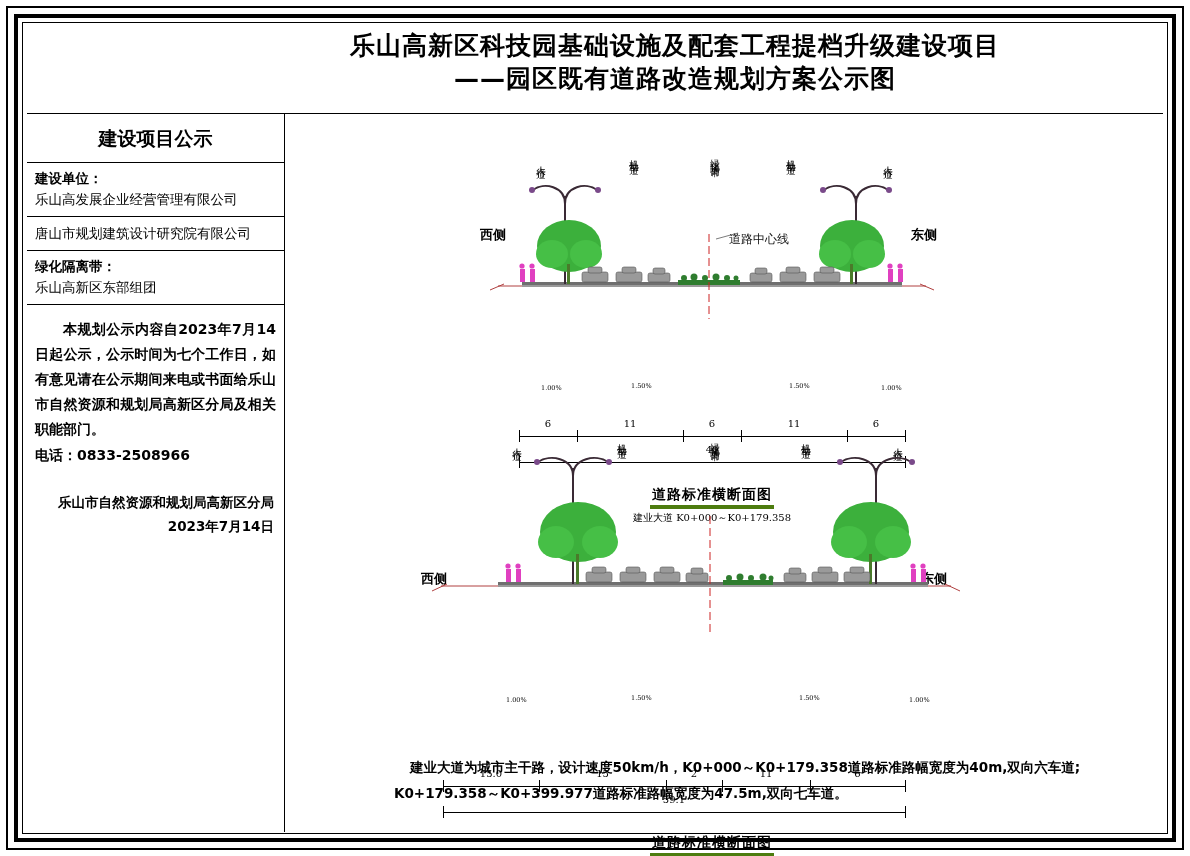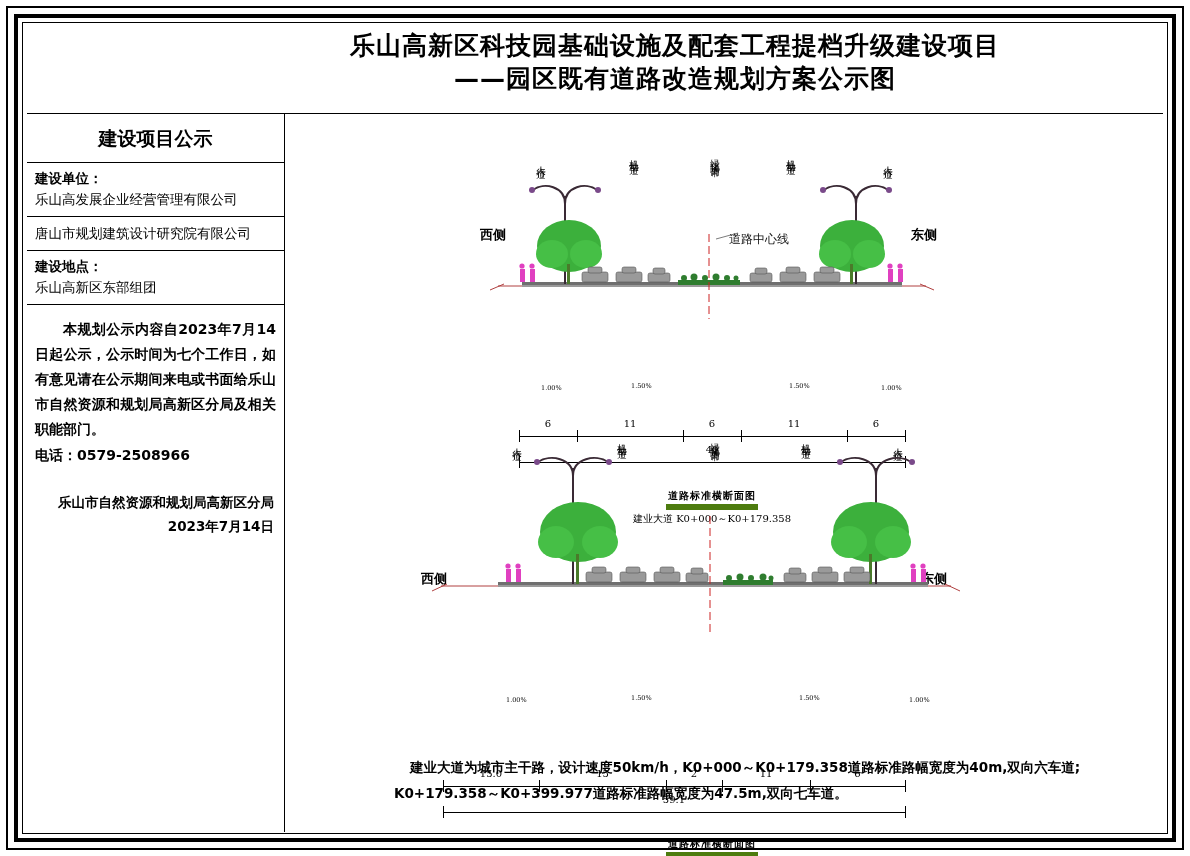--- a/index.html
+++ b/index.html
@@ -76,22 +76,22 @@
   }
 
   
   .draw-area{
     position:absolute;left:286px;top:114px;width:877px;height:718px;
   }
 
   
   .figure{position:absolute;left:0;top:0;width:877px;}
   .cap-main{
-    font-size:10px;font-weight:bold;letter-spacing:1px;
-    border-bottom:6px solid #4d7c0f;display:inline-block;padding:0 2px 1px 2px;
+    font-size:14px;font-weight:bold;letter-spacing:1px;
+    border-bottom:4px solid #4d7c0f;display:inline-block;padding:0 2px 1px 2px;
   }
   .cap-sub{font-size:10px;margin-top:2px;font-family:"DejaVu Serif","Liberation Serif",serif;}
 
   
   .vlabel{
     position:absolute;
     writing-mode:vertical-rl;
     text-orientation:upright;
     font-size:9.5px;
     line-height:11px;
@@ -134,28 +134,28 @@
     <div class="info-row">
       <div class="info-label">建设单位：</div>
       <div class="info-value">乐山高发展企业经营管理有限公司</div>
     </div>
 
     <div class="info-row">
       <div class="info-value">唐山市规划建筑设计研究院有限公司</div>
     </div>
 
     <div class="info-row">
-      <div class="info-label">建设地点：</div>
+      <div class="info-label">绿化隔离带：</div>
       <div class="info-value">乐山高新区东部组团</div>
     </div>
 
     <div class="notice">
       <span class="indent">本规划公示内容自2023年7月14日起公示，公示时间为七个工作日，如有意见请在公示期间来电或书面给乐山市自然资源和规划局高新区分局及相关职能部门。</span>
     </div>
-    <div class="phone">电话：0579-2508966</div>
+    <div class="phone">电话：0833-2508966</div>
 
     <div class="signoff">
       <div>乐山市自然资源和规划局高新区分局</div>
       <div>2023年7月14日</div>
     </div>
   </div>
 
   <div class="draw-area">
 
     <div class="figure">

